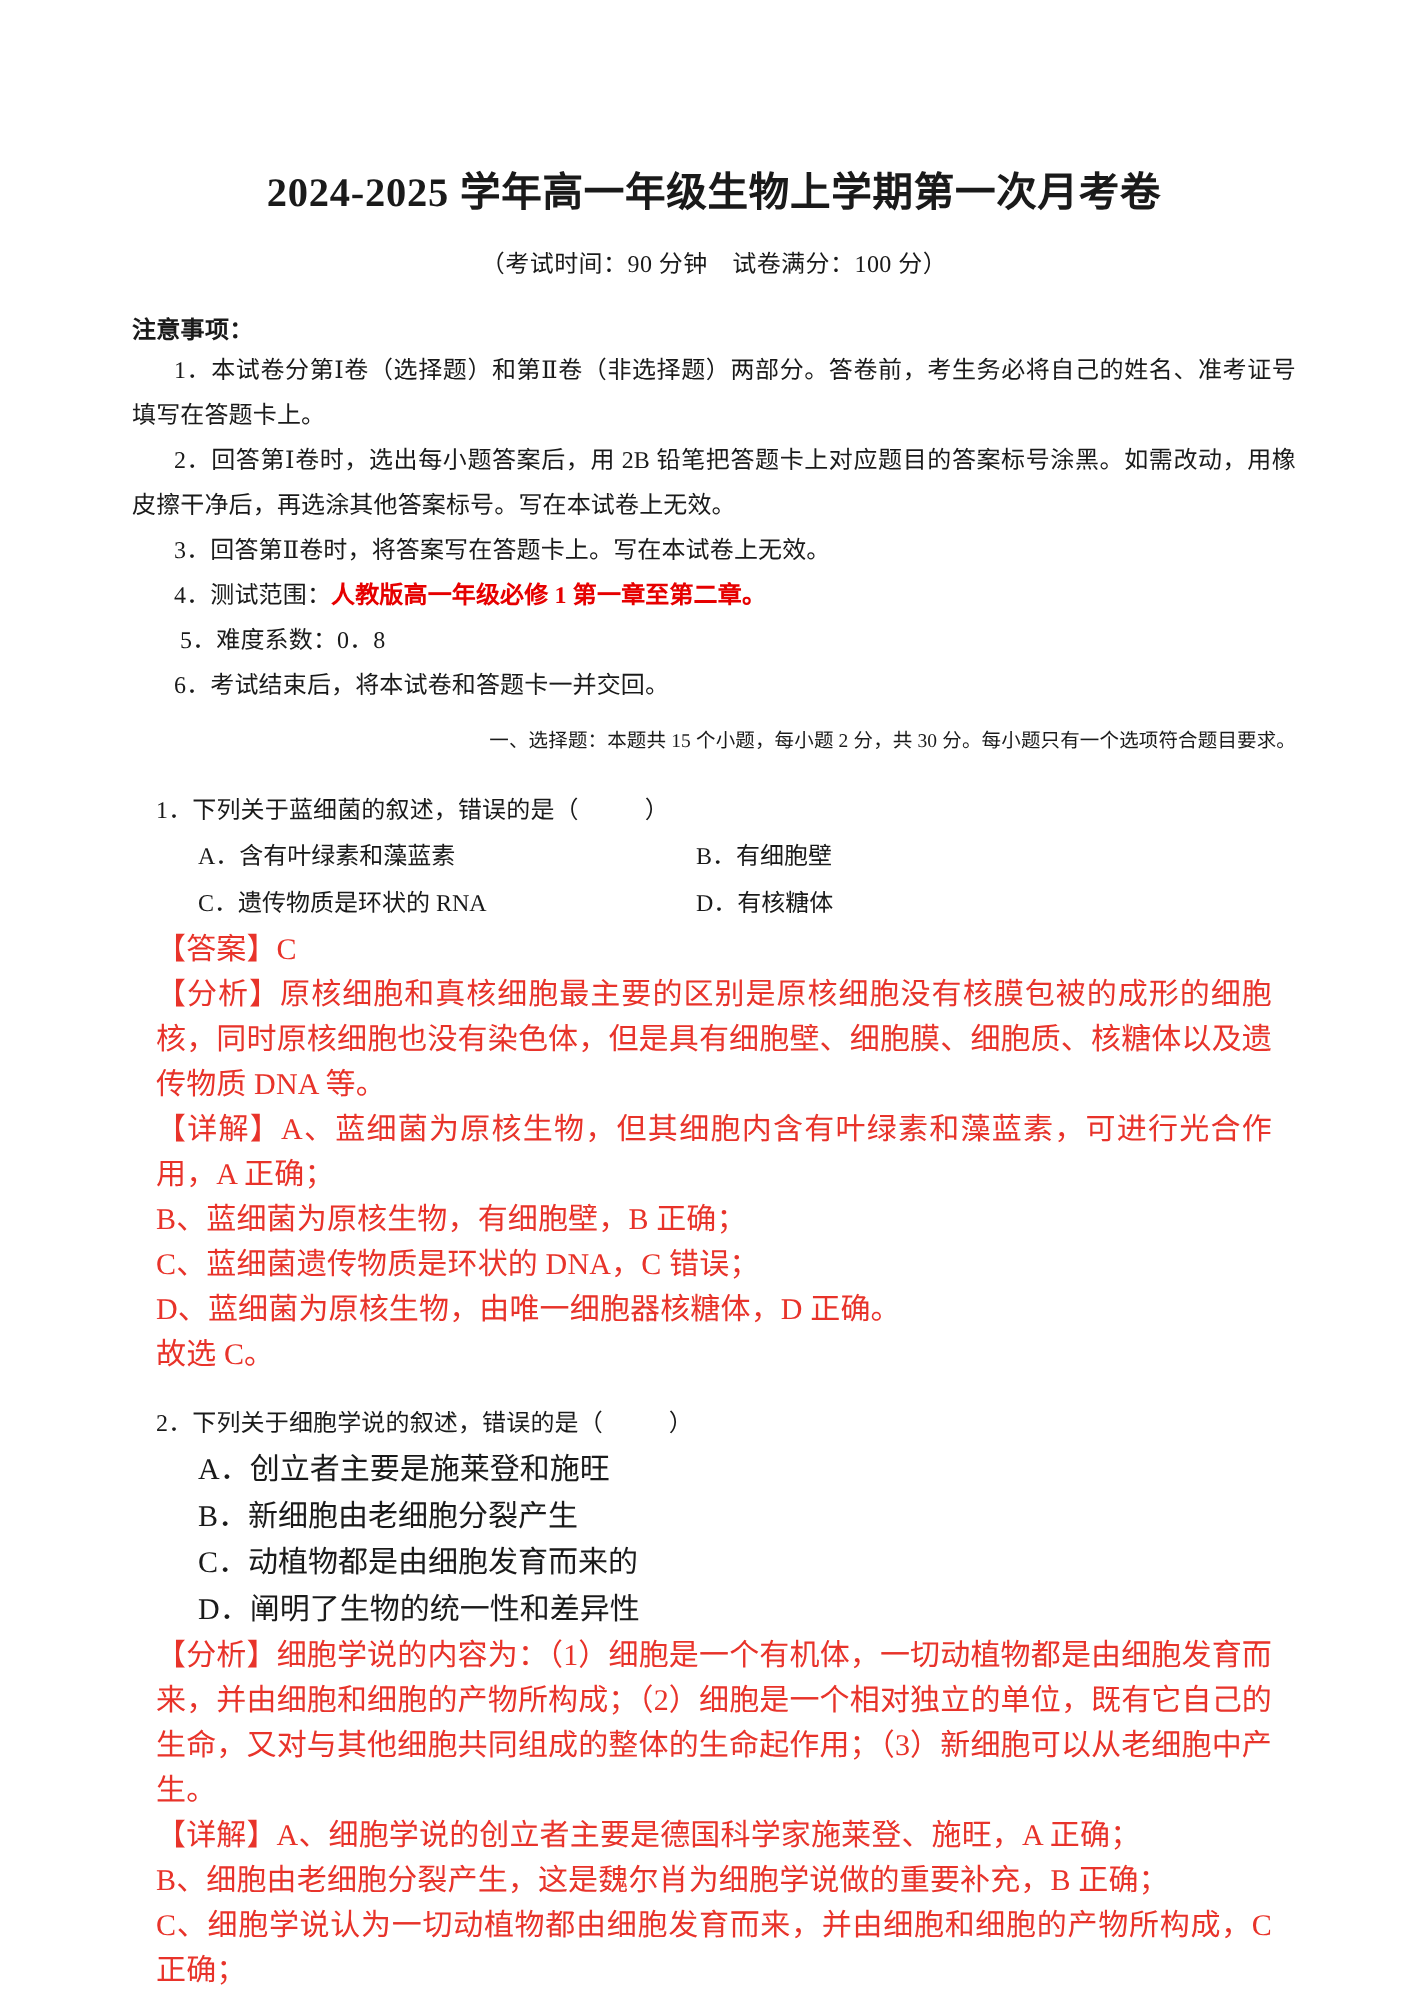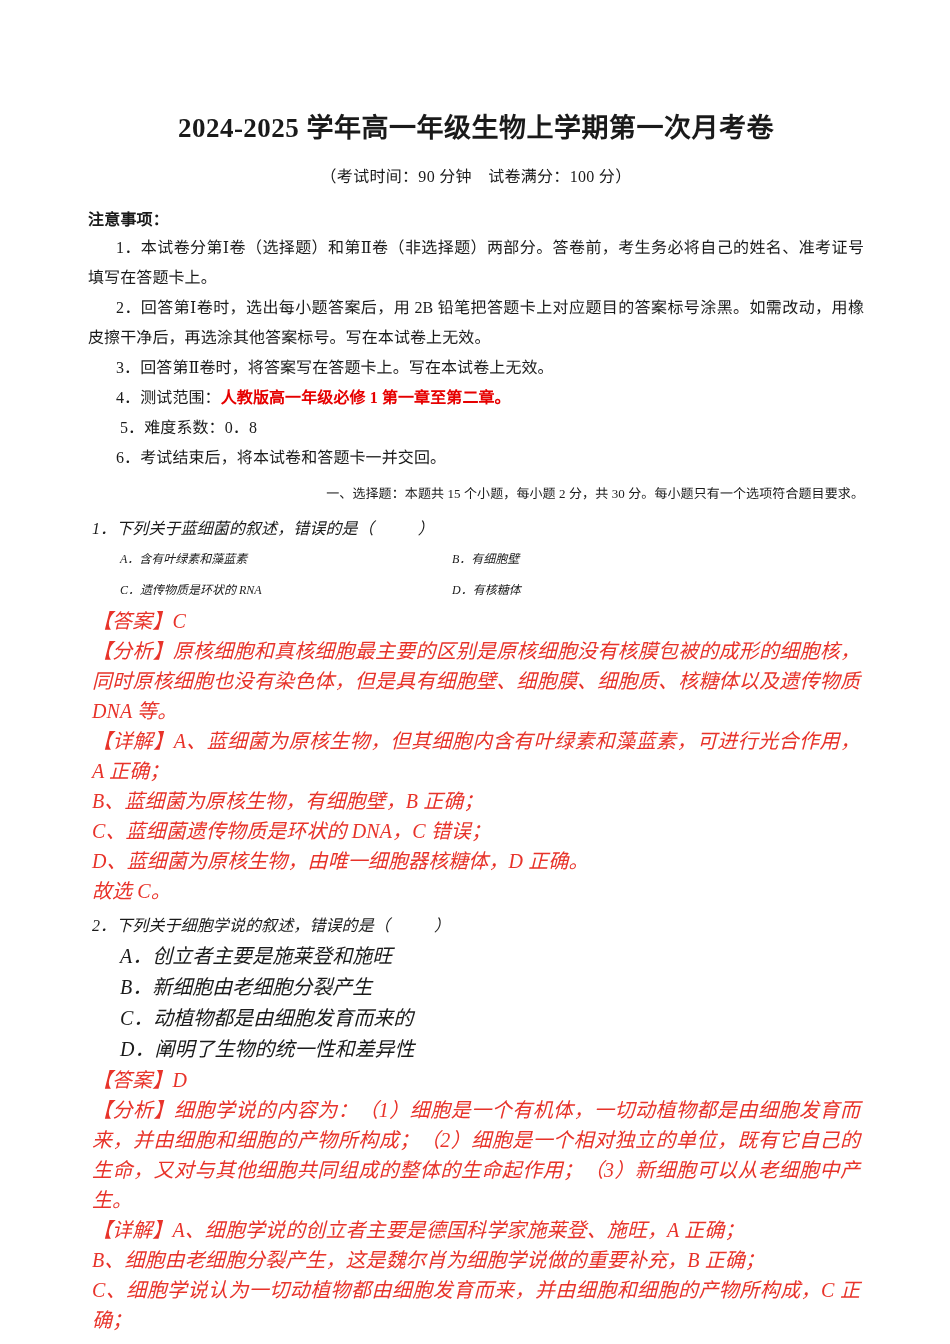--- a/index.html
+++ b/index.html
@@ -85,40 +85,39 @@
     font-weight: normal;
     line-height: 30px;
     margin: 0;
     padding-top: 6px;
     letter-spacing: 0.1px;
     text-align: right;
   }
 
   
   .question {
-    margin: 4px;
-    font-style: italic;
+    margin: 16px;
   }
   .q-stem {
     font-size: 16px;
     line-height: 31px;
     margin: 0;
     letter-spacing: 0.1px;
   }
   .q-stem .paren {
     letter-spacing: 0;
   }
   .opts-2col {
     display: block;
     margin: 0;
   }
   .opt-row {
     display: flex;
     line-height: 31px;
-    font-size: 12px;
+    font-size: 16px;
   }
   .opt-row .opt {
     padding-left: 28px;
     box-sizing: border-box;
   }
   .opt-row .opt.col1 {
     width: 332px;
     flex: 0 0 332px;
   }
   .opt-row .opt.col2 {
@@ -192,21 +191,20 @@
 
     <div class="question">
       <p class="q-stem"><span>2．</span><span>下列关于细胞学说的叙述，错误的是（</span><span class="paren">&nbsp;&nbsp;&nbsp;&nbsp;&nbsp;&nbsp;&nbsp;&nbsp;&nbsp;&nbsp;&nbsp;</span><span>）</span></p>
       <div class="opts-1col">
         <div class="opt">A．创立者主要是施莱登和施旺</div>
         <div class="opt">B．新细胞由老细胞分裂产生</div>
         <div class="opt">C．动植物都是由细胞发育而来的</div>
         <div class="opt">D．阐明了生物的统一性和差异性</div>
       </div>
       <div class="ans-block">
-        <p class="ans-line"><span class="tag">【答案】</span><span>D</span></p>
         <p class="ans-line"><span class="tag">【分析】</span><span>细胞学说的内容为：（1）细胞是一个有机体，一切动植物都是由细胞发育而来，并由细胞和细胞的产物所构成；（2）细胞是一个相对独立的单位，既有它自己的生命，又对与其他细胞共同组成的整体的生命起作用；（3）新细胞可以从老细胞中产生。</span></p>
         <p class="ans-line"><span class="tag">【详解】</span><span>A、细胞学说的创立者主要是德国科学家施莱登、施旺，A 正确；</span></p>
         <p class="ans-line">B、细胞由老细胞分裂产生，这是魏尔肖为细胞学说做的重要补充，B 正确；</p>
         <p class="ans-line">C、细胞学说认为一切动植物都由细胞发育而来，并由细胞和细胞的产物所构成，C 正确；</p>
       </div>
     </div>
 
   </div>
 </div>
 

